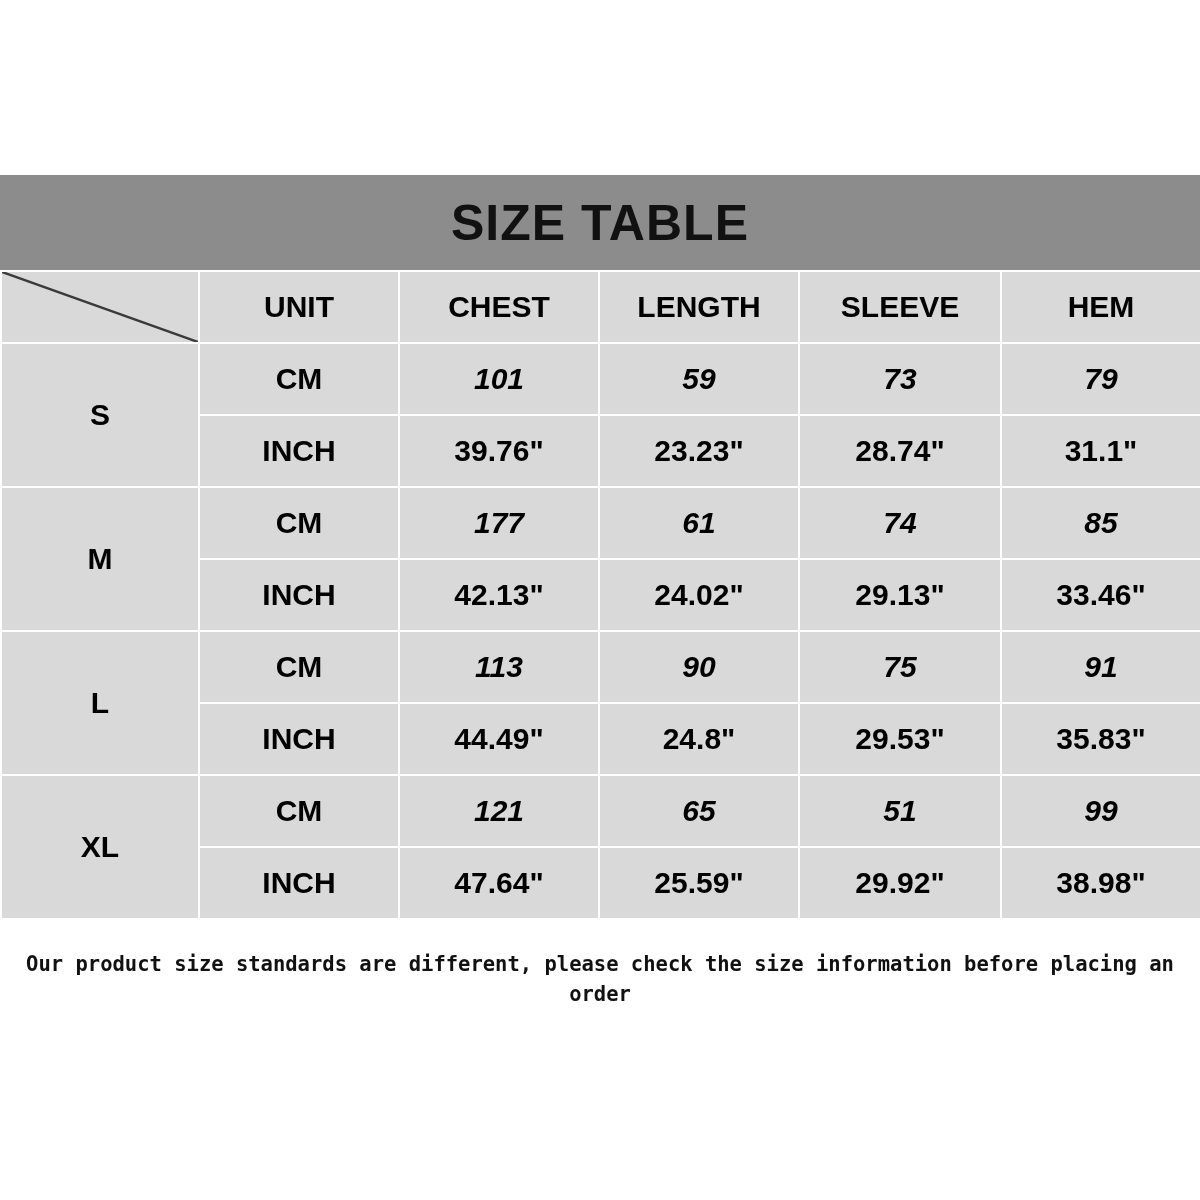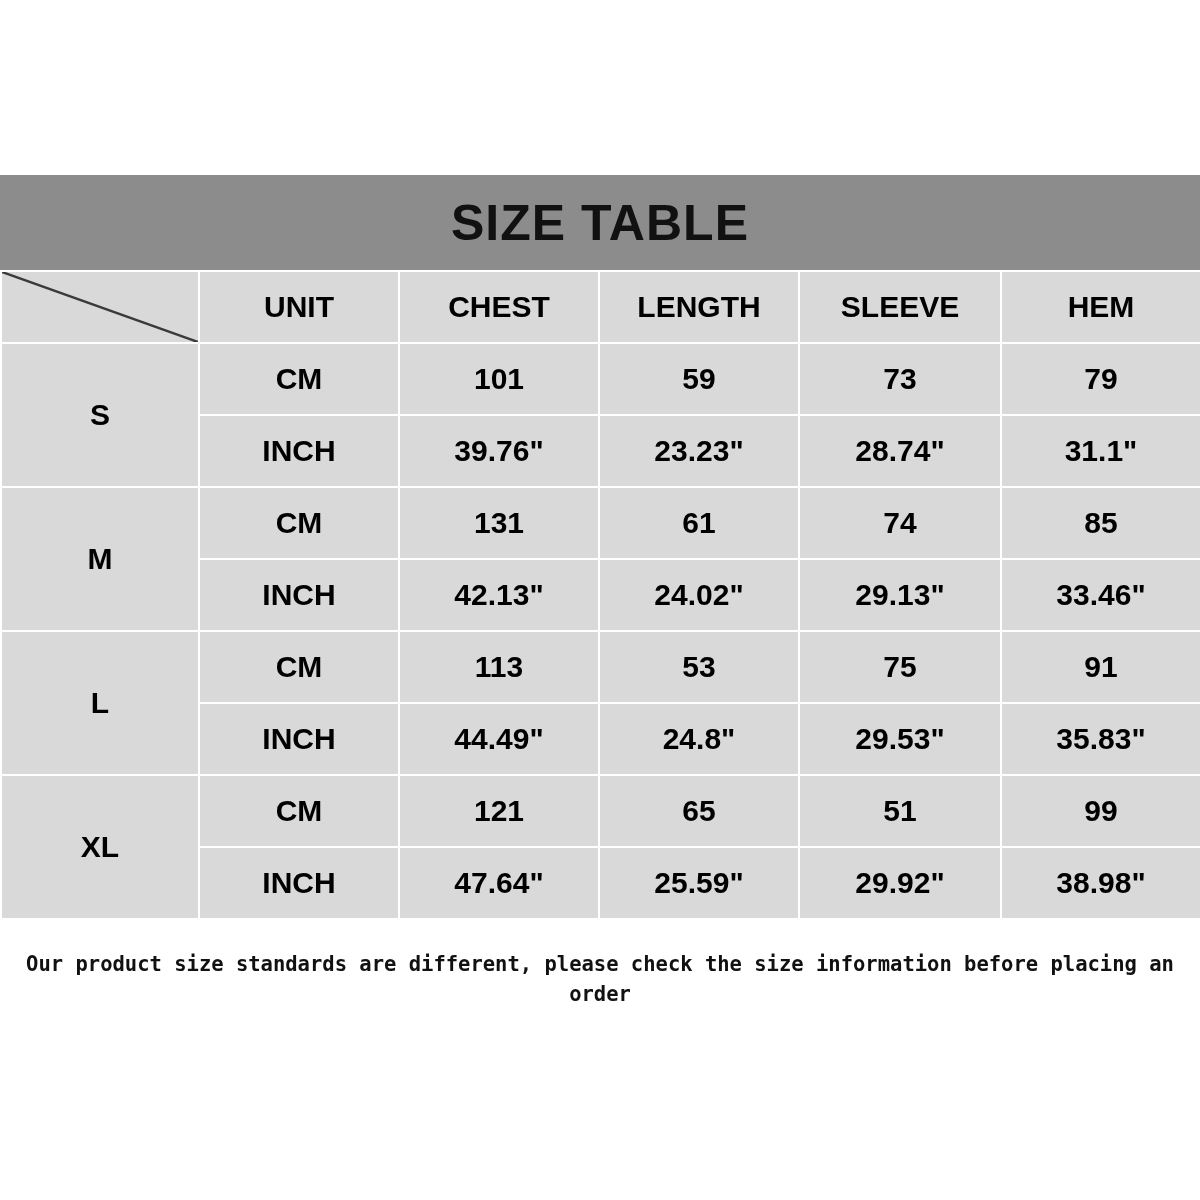--- a/index.html
+++ b/index.html
@@ -76,20 +76,21 @@
     font-size: 32px;
   }
   td.unit-cell {
     font-size: 30px;
   }
   td.val-dark {
     background: #d0d0d0;
   }
   td.val-light {
     background: #e4e4e4;
+    font-style: italic;
   }
   td.unit-light {
     background: #e8e8e8;
     margin-left: 14px;
   }
   td.unit-dark {
     background: #d4d4d4;
   }
   td.size-cell {
     background: #dcdcdc;
@@ -161,38 +162,38 @@
           <td class="unit-cell unit-dark">INCH</td>
           <td class="val-dark">39.76"</td>
           <td class="val-dark">23.23"</td>
           <td class="val-dark">28.74"</td>
           <td class="val-dark">31.1"</td>
         </tr>
 
         <tr>
           <td class="size-label size-cell" rowspan="2">M</td>
           <td class="unit-cell unit-light">CM</td>
-          <td class="val-light">131</td>
+          <td class="val-light">177</td>
           <td class="val-light">61</td>
           <td class="val-light">74</td>
           <td class="val-light">85</td>
         </tr>
         <tr>
           <td class="unit-cell unit-dark">INCH</td>
           <td class="val-dark">42.13"</td>
           <td class="val-dark">24.02"</td>
           <td class="val-dark">29.13"</td>
           <td class="val-dark">33.46"</td>
         </tr>
 
         <tr>
           <td class="size-label size-cell" rowspan="2">L</td>
           <td class="unit-cell unit-light">CM</td>
           <td class="val-light">113</td>
-          <td class="val-light">53</td>
+          <td class="val-light">90</td>
           <td class="val-light">75</td>
           <td class="val-light">91</td>
         </tr>
         <tr>
           <td class="unit-cell unit-dark">INCH</td>
           <td class="val-dark">44.49"</td>
           <td class="val-dark">24.8"</td>
           <td class="val-dark">29.53"</td>
           <td class="val-dark">35.83"</td>
         </tr>

